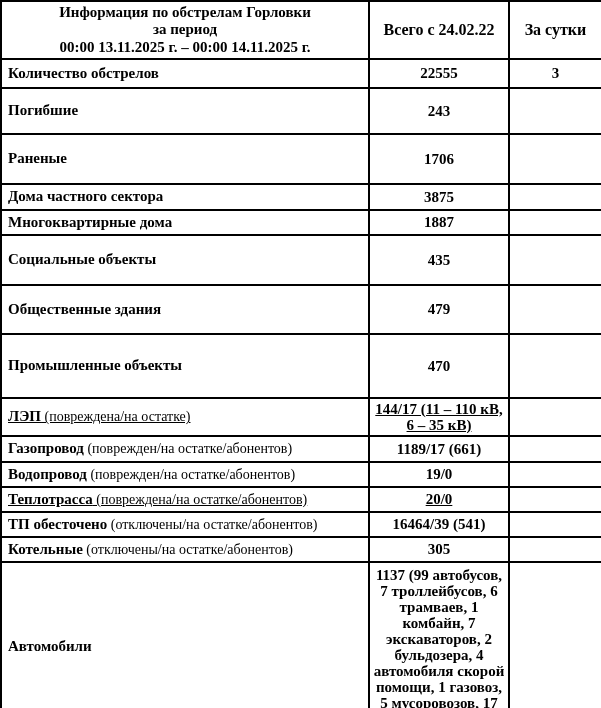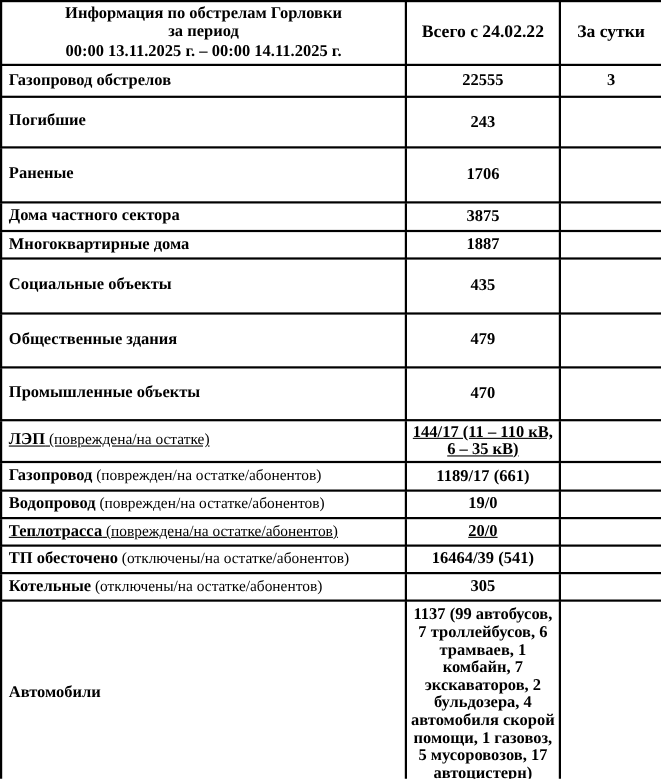--- a/index.html
+++ b/index.html
@@ -58,21 +58,21 @@
     padding: 2px 2px;
   }
   
   tbody tr:nth-child(1)  { height: 29px; }
   tbody tr:nth-child(2)  { height: 46px; }
   tbody tr:nth-child(3)  { height: 50px; border-radius: 18px; }
   tbody tr:nth-child(4)  { height: 26px; }
   tbody tr:nth-child(5)  { height: 25px; }
   tbody tr:nth-child(6)  { height: 50px; }
   tbody tr:nth-child(7)  { height: 49px; padding-left: 36px; }
-  tbody tr:nth-child(8)  { height: 48px; }
+  tbody tr:nth-child(8)  { height: 64px; }
   tbody tr:nth-child(9)  { height: 37px; text-decoration: underline; }
   tbody tr:nth-child(10) { height: 26px; }
   tbody tr:nth-child(11) { height: 25px; }
   tbody tr:nth-child(12) { height: 25px; text-decoration: underline; }
   tbody tr:nth-child(13) { height: 25px; }
   tbody tr:nth-child(14) { height: 25px; }
   tbody tr:nth-child(15) { height: 170px; }
 </style>
 </head>
 <body>
@@ -87,21 +87,21 @@
     <tr>
       <th class="title-cell">Информация по обстрелам Горловки
 за период
 00:00 13.11.2025 г. – 00:00 14.11.2025 г.</th>
       <th class="col-head">Всего с 24.02.22</th>
       <th class="col-head">За сутки</th>
     </tr>
   </thead>
   <tbody id="rows-body">
       <tr>
-        <td class="label-cell"><span class="lbl">Газопровод обстрелов</span><span class="sub"></span></td>
+        <td class="label-cell"><span class="lbl">Количество обстрелов</span><span class="sub"></span></td>
         <td class="val-cell">22555</td>
         <td class="val-cell">3</td>
       </tr>
       <tr>
         <td class="label-cell"><span class="lbl">Погибшие</span><span class="sub"></span></td>
         <td class="val-cell">243</td>
         <td class="val-cell"></td>
       </tr>
       <tr>
         <td class="label-cell"><span class="lbl">Раненые</span><span class="sub"></span></td>

